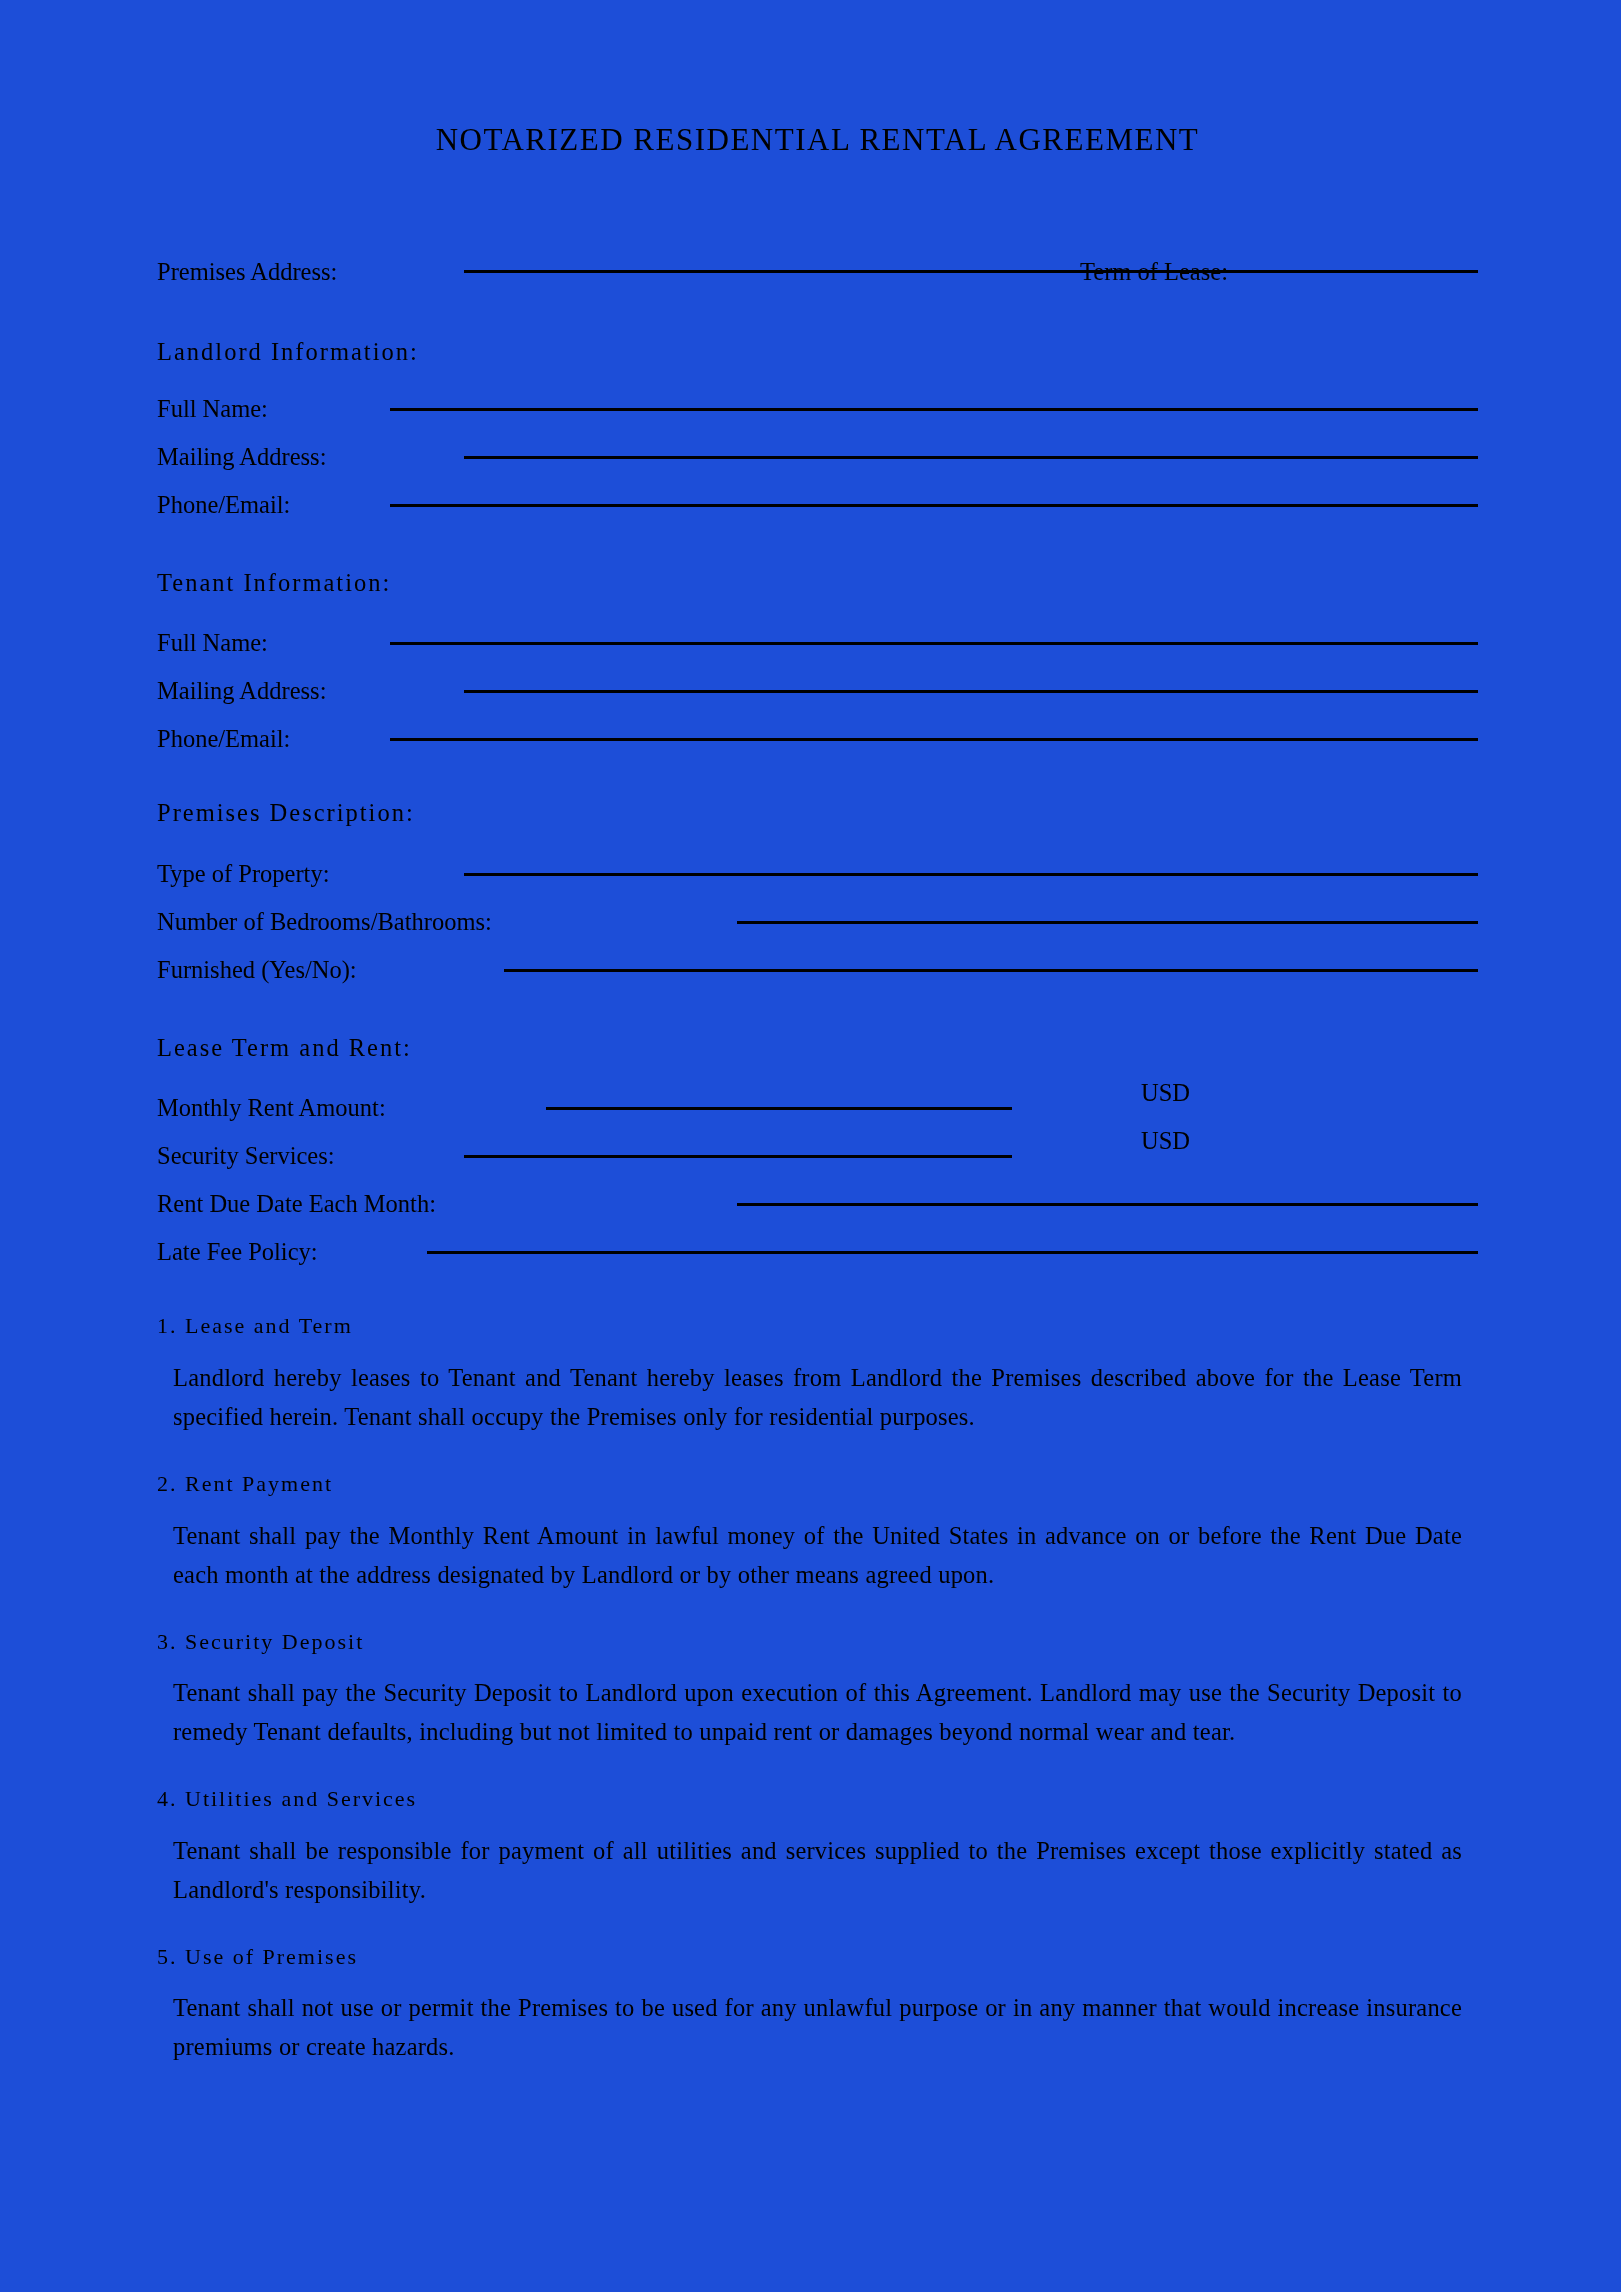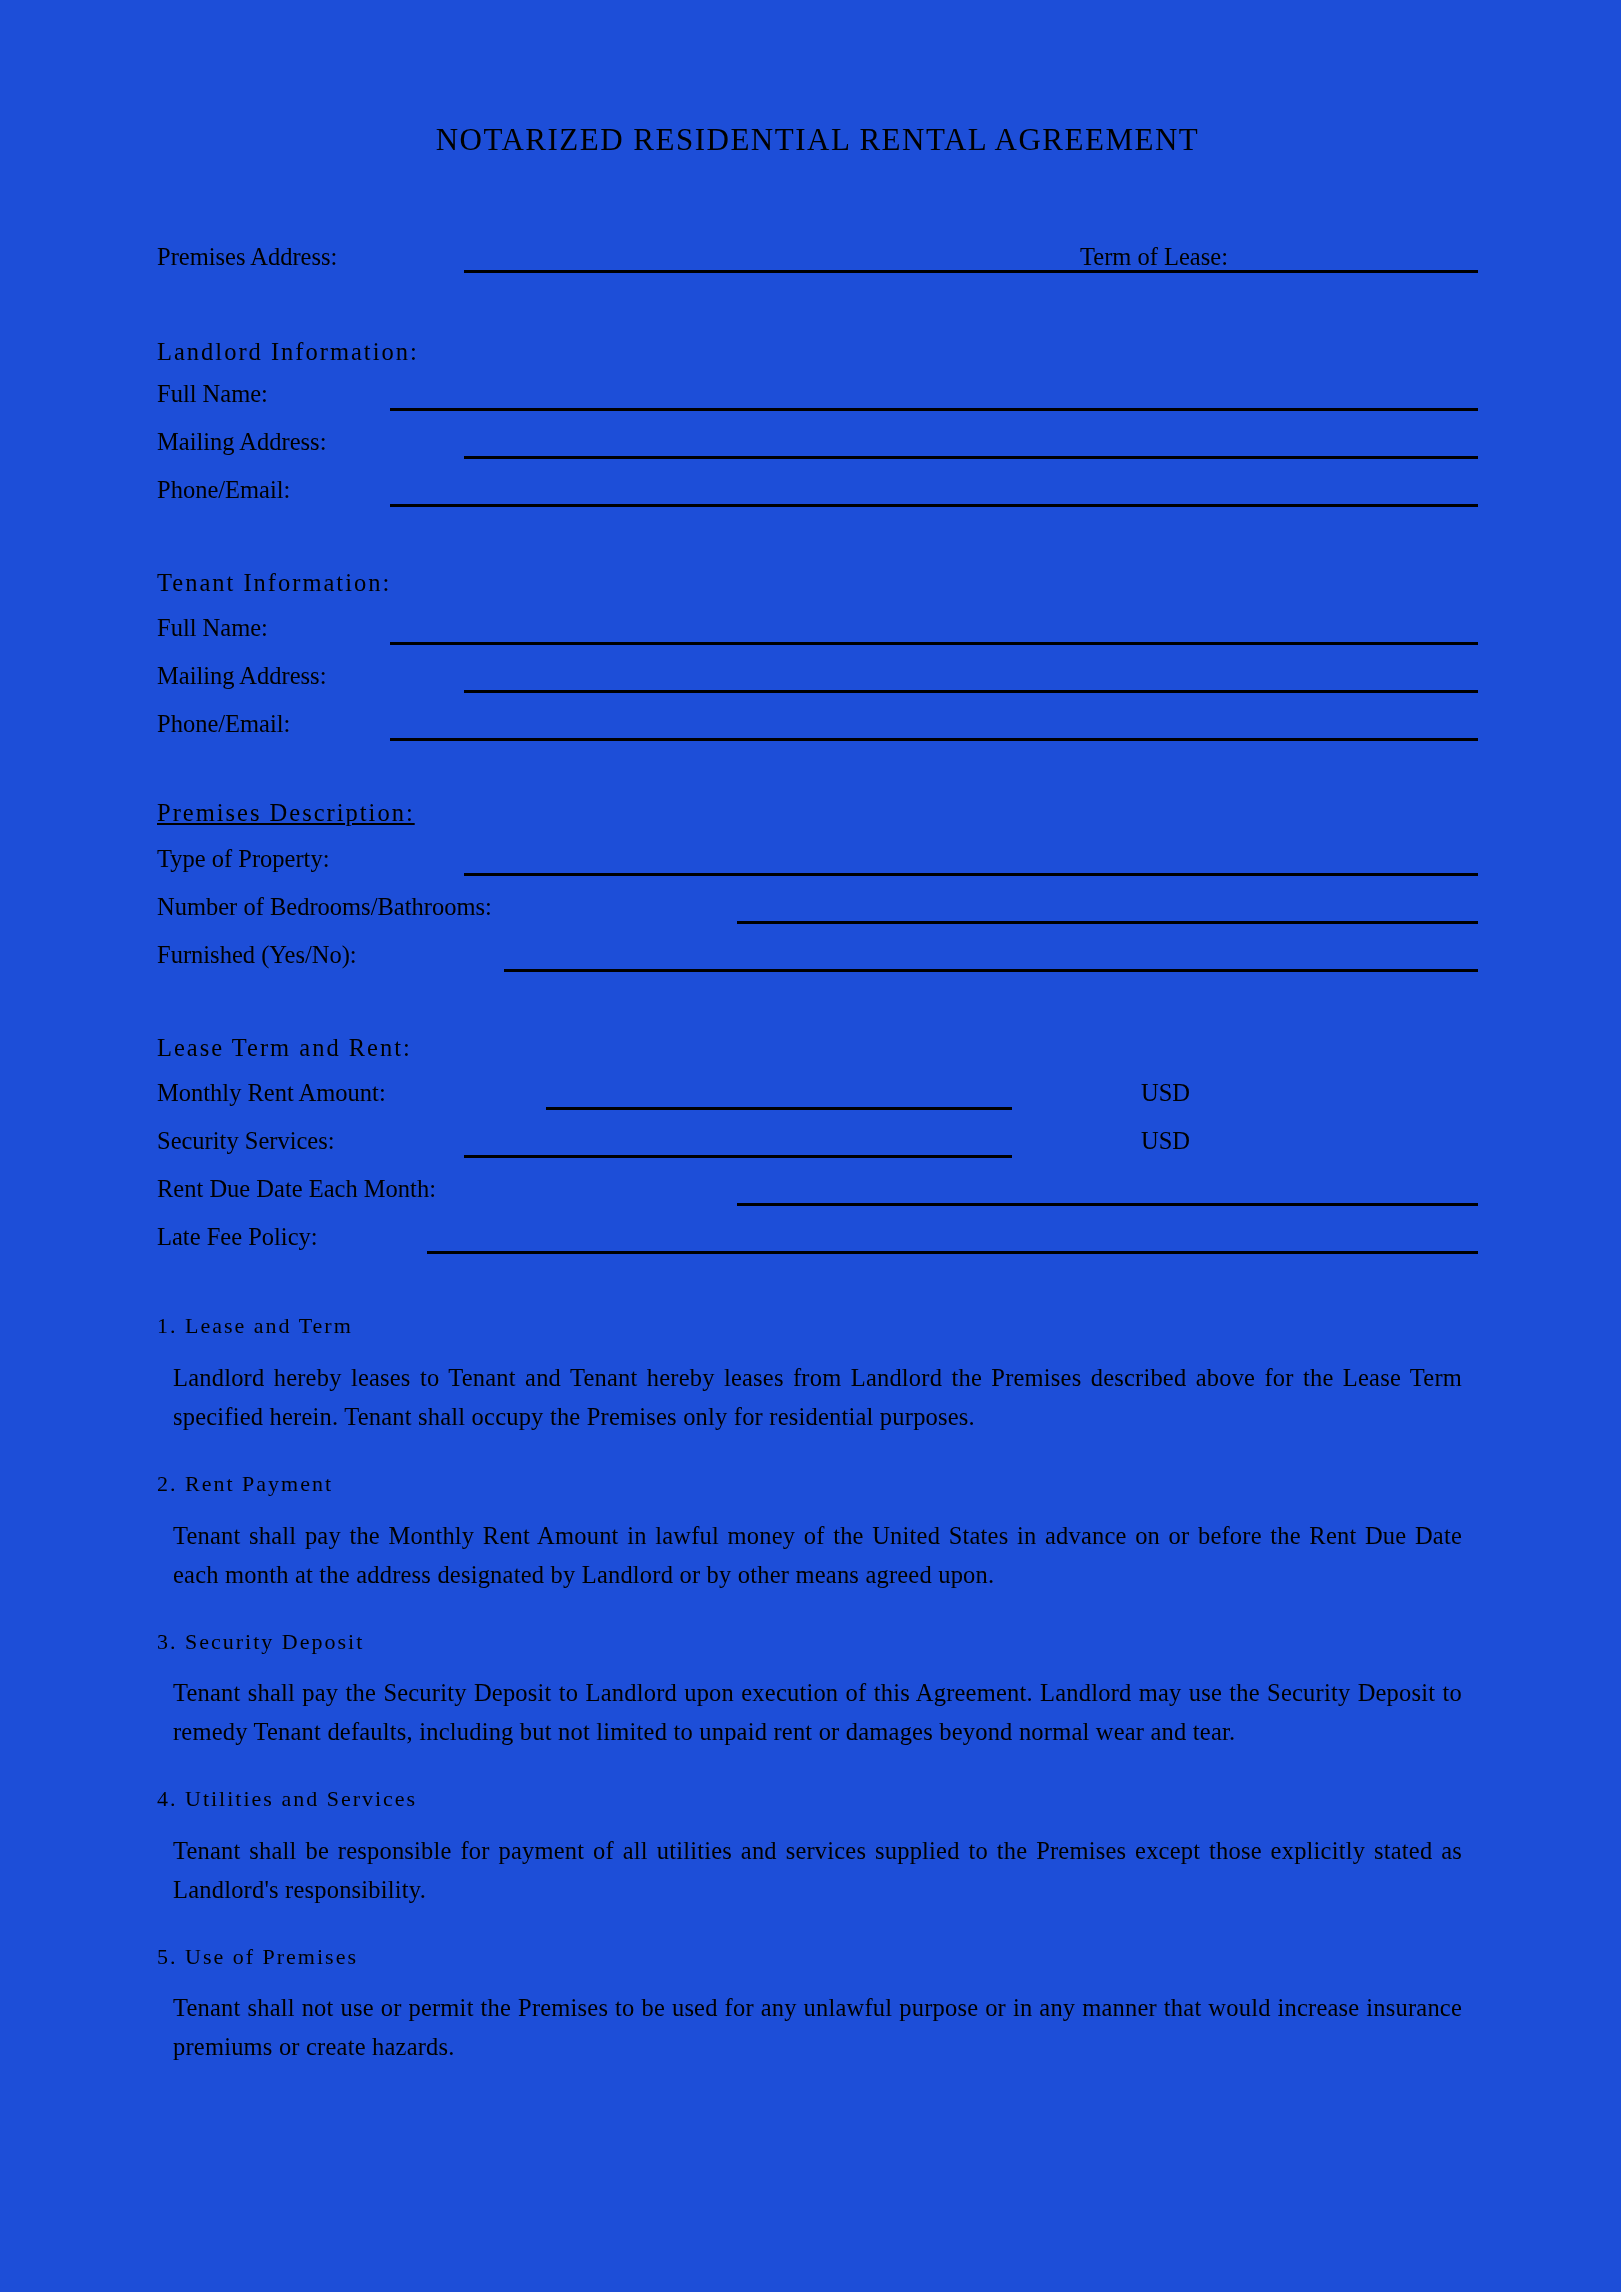--- a/index.html
+++ b/index.html
@@ -18,34 +18,34 @@
     font-size:31px;
     font-weight:normal;
     text-align:center;
     letter-spacing:1.5px;
     margin:0;
     line-height:39px;
   }
   .frow{position:relative;height:48px;}
   .premises-row{margin-top:84px;height:33px;}
   .premises-row .line{top:26.5px;}
-  .lbl{position:absolute;left:0;top:0;white-space:nowrap;}
+  .lbl{position:absolute;left:0;top:15px;white-space:nowrap;}
   .term-lbl{left:923px;}
   .line{position:absolute;top:28px;right:0;height:0;border-bottom:3.9px solid #000000;}
   .usd{position:absolute;left:984px;top:0;white-space:nowrap;text-align:center;}
   .sec{
     font-size:24.5px;
     font-weight:normal;
     letter-spacing:2px;
     margin:0;
     line-height:29px;
   }
   .sec-landlord{margin:61px 0 13.7px 0;}
   .sec-tenant{margin:44px 0 17.6px 0;}
-  .sec-premdesc{margin:40px 0 17.6px 0;text-decoration:underline;}
+  .sec-premdesc{margin:40px 0 17.6px 0;}
   .sec-lease{margin:44px 0 17.6px 0;}
   .clause h3{
     font-size:22px;
     font-weight:normal;
     letter-spacing:2px;
     margin:33px 0 17.6px 0;
     line-height:29px;
   }
   .clause-first h3{margin-top:40px;}
   .clause p{

